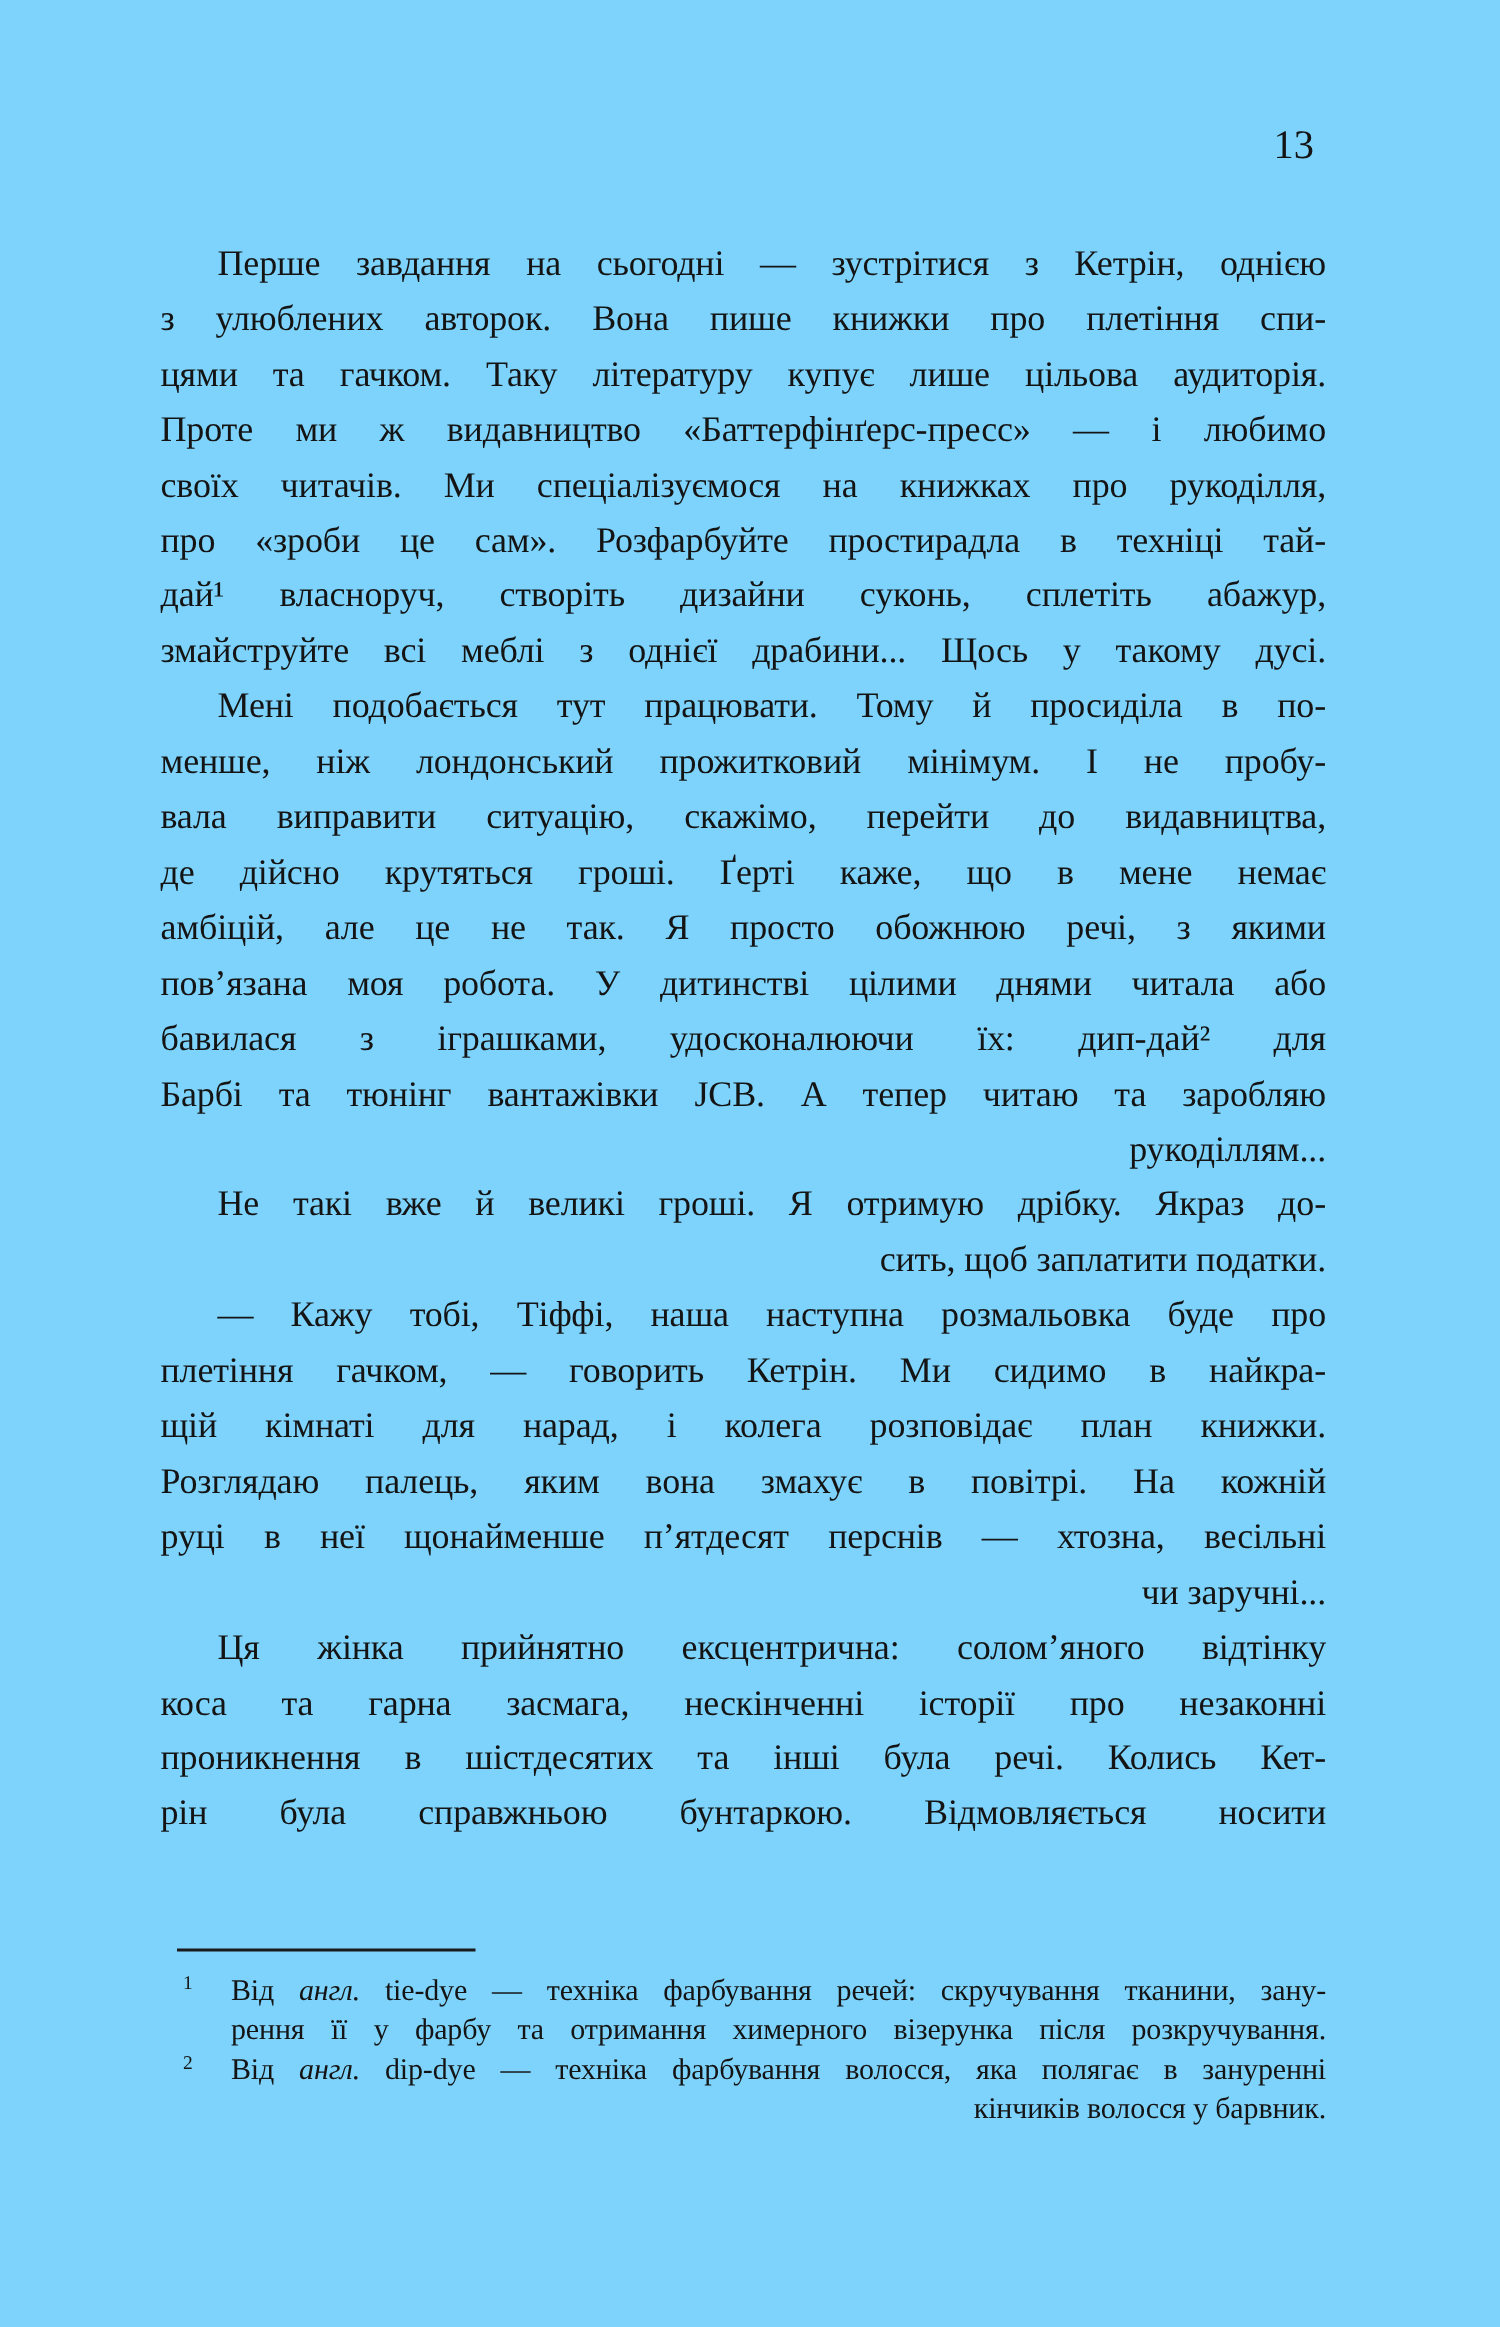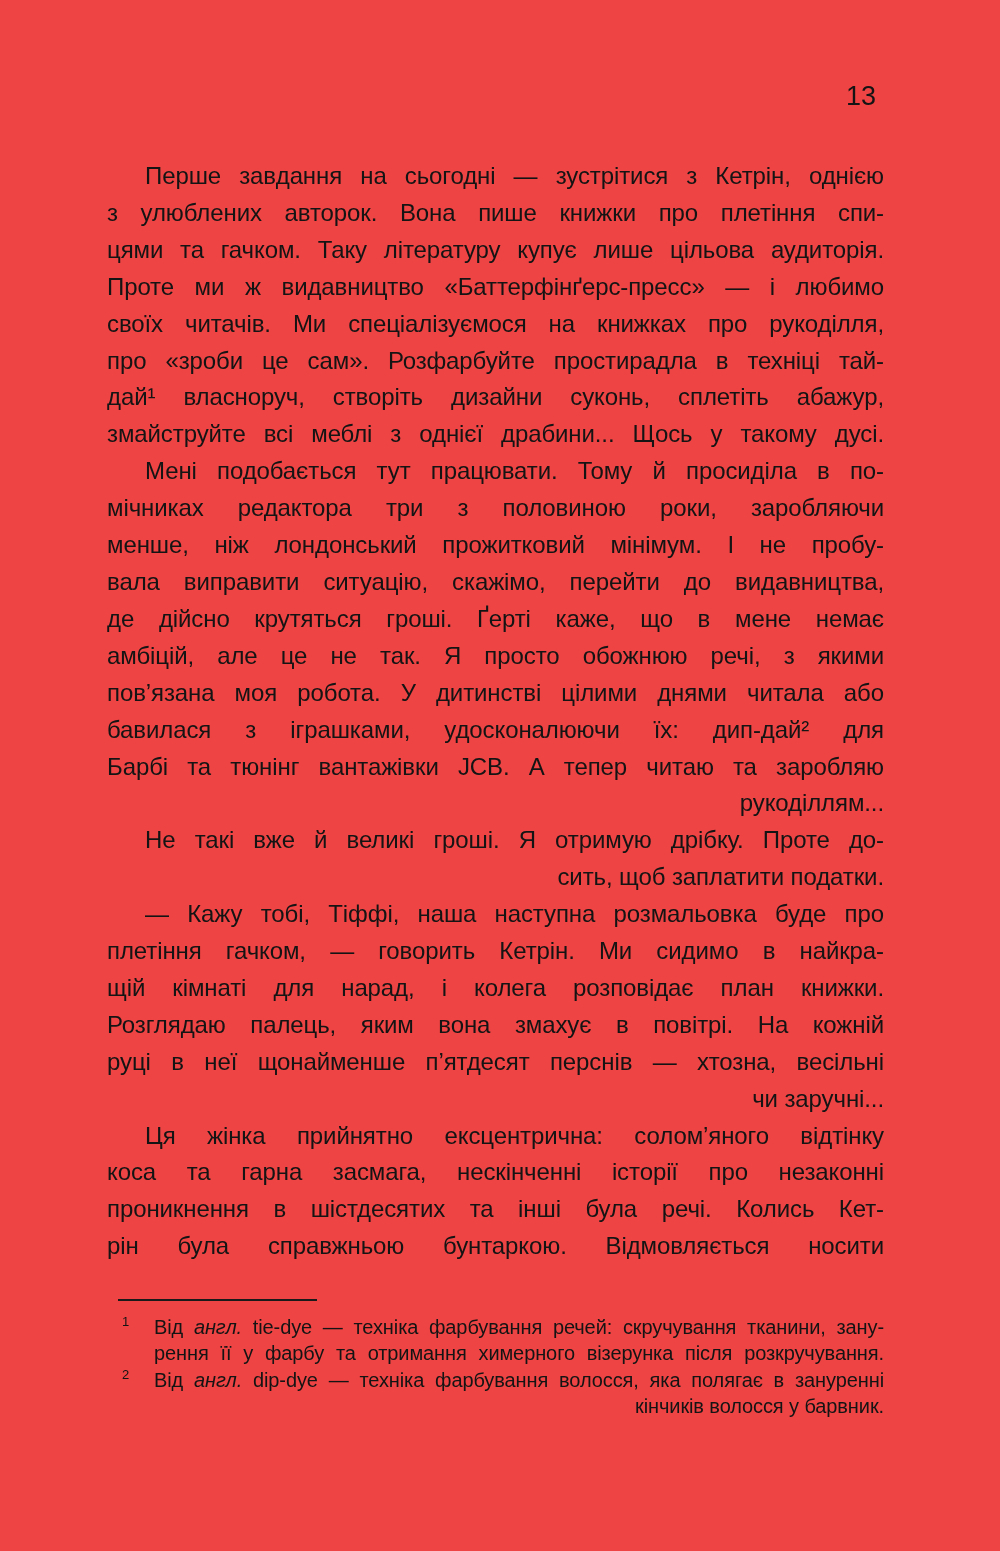--- a/index.html
+++ b/index.html
@@ -4,23 +4,23 @@
 <style>
   html, body {
     margin: 0;
     padding: 0;
     background: #ffffff;
   }
   .page {
     position: relative;
     width: 1000px;
     height: 1551px;
-    background: #ef4444;
+    background: #7dd3fc;
     color: #141414;
-    font-family: Liberation Sans, sans-serif;
+    font-family: Liberation Serif, serif;
     overflow: hidden;
   }
   .page-number {
     position: absolute;
     top: 83px;
     right: 124px;
     font-size: 27px;
     line-height: 1;
     color: #141414;
   }
@@ -96,32 +96,31 @@
         <div class="line">з улюблених авторок. Вона пише книжки про плетіння спи-</div>
         <div class="line">цями та гачком. Таку літературу купує лише цільова аудиторія.</div>
         <div class="line">Проте ми ж видавництво «Баттерфінґерс-пресс» — і любимо</div>
         <div class="line">своїх читачів. Ми спеціалізуємося на книжках про рукоділля,</div>
         <div class="line">про «зроби це сам». Розфарбуйте простирадла в техніці тай-</div>
         <div class="line">дай¹ власноруч, створіть дизайни суконь, сплетіть абажур,</div>
         <div class="line">змайструйте всі меблі з однієї драбини... Щось у такому дусі.</div>
       </div>
       <div class="para">
         <div class="line indent">Мені подобається тут працювати. Тому й просиділа в по-</div>
-        <div class="line">мічниках редактора три з половиною роки, заробляючи</div>
         <div class="line">менше, ніж лондонський прожитковий мінімум. І не пробу-</div>
         <div class="line">вала виправити ситуацію, скажімо, перейти до видавництва,</div>
         <div class="line">де дійсно крутяться гроші. Ґерті каже, що в мене немає</div>
         <div class="line">амбіцій, але це не так. Я просто обожнюю речі, з якими</div>
         <div class="line">пов’язана моя робота. У дитинстві цілими днями читала або</div>
         <div class="line">бавилася з іграшками, удосконалюючи їх: дип-дай² для</div>
         <div class="line">Барбі та тюнінг вантажівки JCB. А тепер читаю та заробляю</div>
         <div class="line no-just">рукоділлям...</div>
       </div>
       <div class="para">
-        <div class="line indent">Не такі вже й великі гроші. Я отримую дрібку. Проте до-</div>
+        <div class="line indent">Не такі вже й великі гроші. Я отримую дрібку. Якраз до-</div>
         <div class="line no-just">сить, щоб заплатити податки.</div>
       </div>
       <div class="para">
         <div class="line indent">— Кажу тобі, Тіффі, наша наступна розмальовка буде про</div>
         <div class="line">плетіння гачком, — говорить Кетрін. Ми сидимо в найкра-</div>
         <div class="line">щій кімнаті для нарад, і колега розповідає план книжки.</div>
         <div class="line">Розглядаю палець, яким вона змахує в повітрі. На кожній</div>
         <div class="line">руці в неї щонайменше п’ятдесят перснів — хтозна, весільні</div>
         <div class="line no-just">чи заручні...</div>
       </div>

